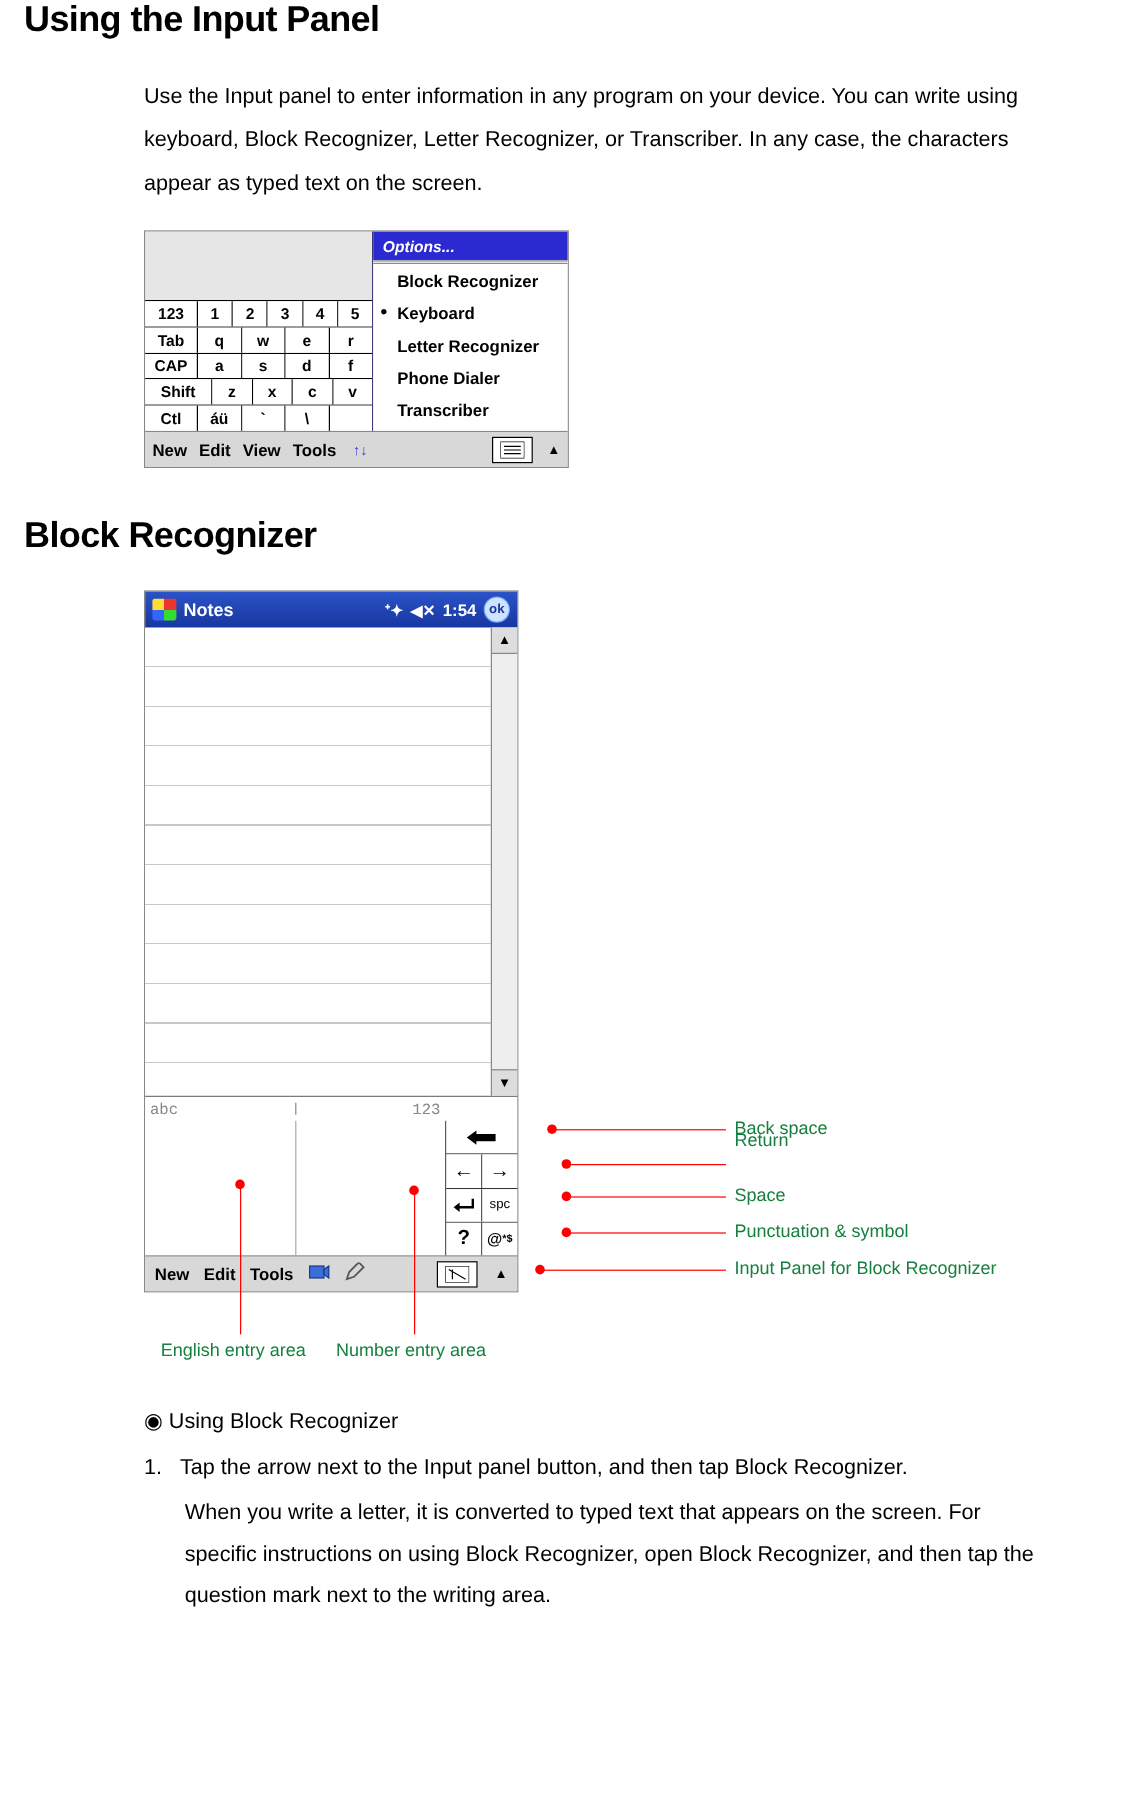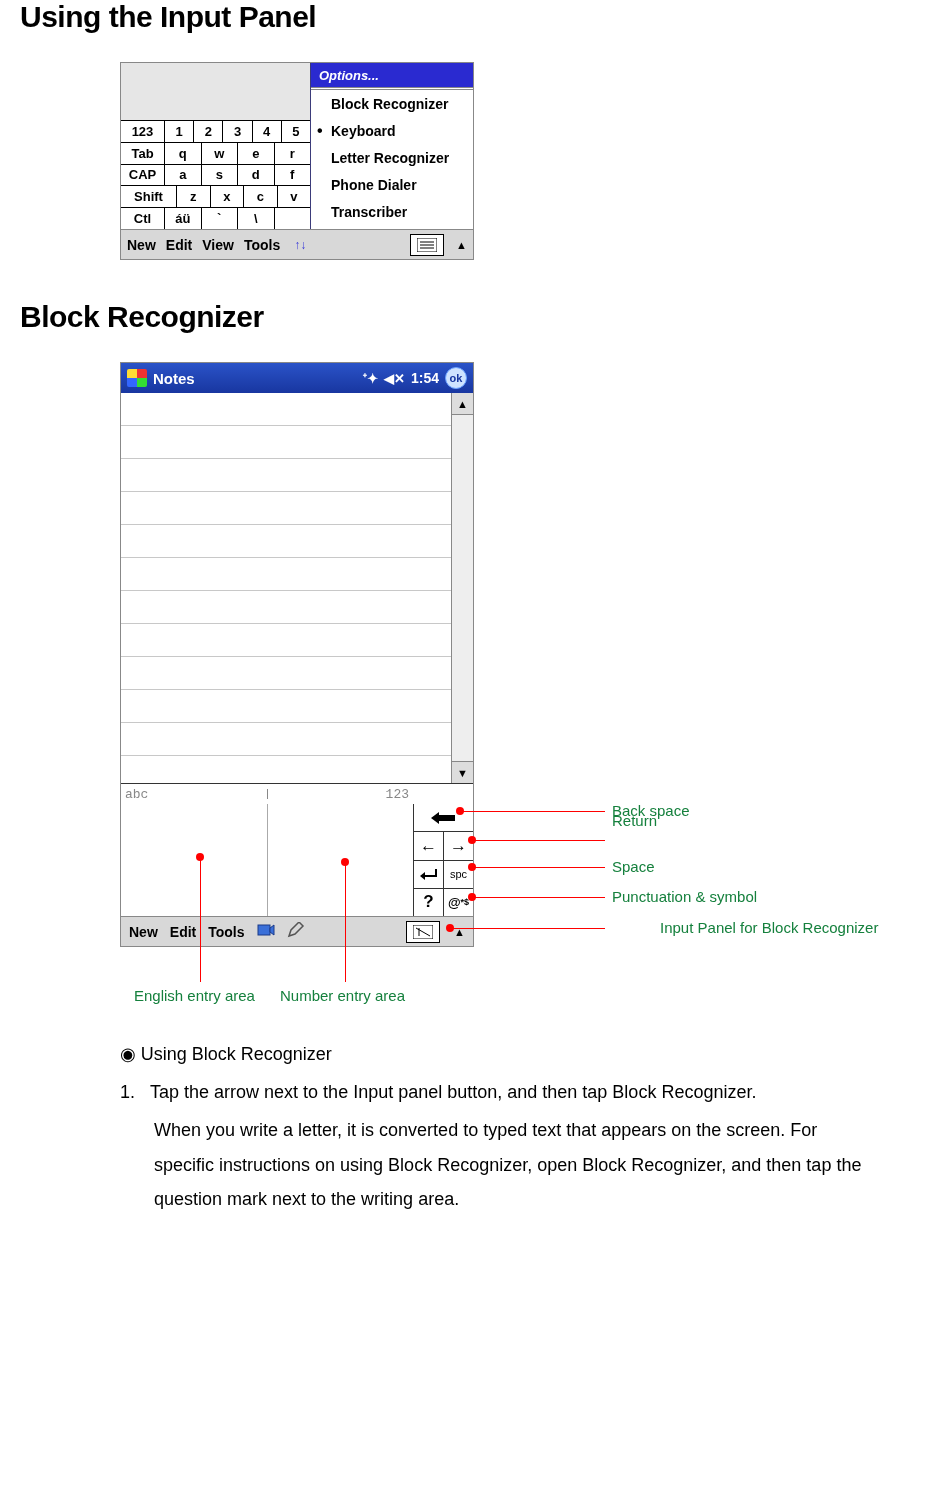--- a/index.html
+++ b/index.html
@@ -115,21 +115,21 @@
   .kb-arrow { font-size:11px; margin-left:2px; }
 
   
   .shot2-area {
     margin-left: 100px;
     position: relative;
     width: 720px;
     padding-bottom: 70px;
   }
   .shot2 {
-    width: 354px;
+    width: 312px;
     background:#fff;
     border:1px solid #888;
     font-family:"Tahoma", Arial, sans-serif;
     position:relative;
   }
   .titlebar {
     height:30px;
     background: linear-gradient(#2a53c8, #1836a0);
     display:flex; align-items:center;
     color:#fff; font-weight:bold;
@@ -251,20 +251,21 @@
   .usage .num { margin-bottom:4px; }
   .usage .indent { margin-left: 34px; }
 </style>
 </head>
 <body>
 
 <div class="page">
   <h1>Using the Input Panel</h1>
 
   <div class="body-text">
+    <div class="para">Use the Input panel to enter information in any program on your device. You can write using keyboard, Block Recognizer, Letter Recognizer, or Transcriber. In any case, the characters appear as typed text on the screen.</div>
   </div>
 
   <div class="shot1-wrap">
     <div class="shot1">
       <div class="shot1-top">
         <div class="shot1-kb">
           <div class="kb-gap"></div>
           <div class="kb-row">
             <div class="kb-cell lb">123</div>
             <div class="kb-cell k">1</div>
@@ -427,21 +428,21 @@
     <div class="callout-dot" style="left:352px; top:505px;"></div>
     <div class="callout-line" style="left:352px; top:505px; width:133px;"></div>
     <div class="callout-text" style="left:492px; top:496px;">Space</div>
 
     <div class="callout-dot" style="left:352px; top:535px;"></div>
     <div class="callout-line" style="left:352px; top:535px; width:133px;"></div>
     <div class="callout-text" style="left:492px; top:526px;">Punctuation &amp; symbol</div>
 
     <div class="callout-dot" style="left:330px; top:566px;"></div>
     <div class="callout-line" style="left:330px; top:566px; width:155px;"></div>
-    <div class="callout-text" style="left:492px; top:557px;margin-left:48px;">Input Panel for Block Recognizer</div>
+    <div class="callout-text" style="left:492px; top:557px;">Input Panel for Block Recognizer</div>
 
     <div class="callout-dot" style="left:80px; top:495px;"></div>
     <div class="callout-vline" style="left:80px; top:495px; height:125px;"></div>
     <div class="callout-text" style="left:14px; top:625px;">English entry area</div>
 
     <div class="callout-dot" style="left:225px; top:500px;"></div>
     <div class="callout-vline" style="left:225px; top:500px; height:120px;"></div>
     <div class="callout-text" style="left:160px; top:625px;">Number entry area</div>
   </div>
 

